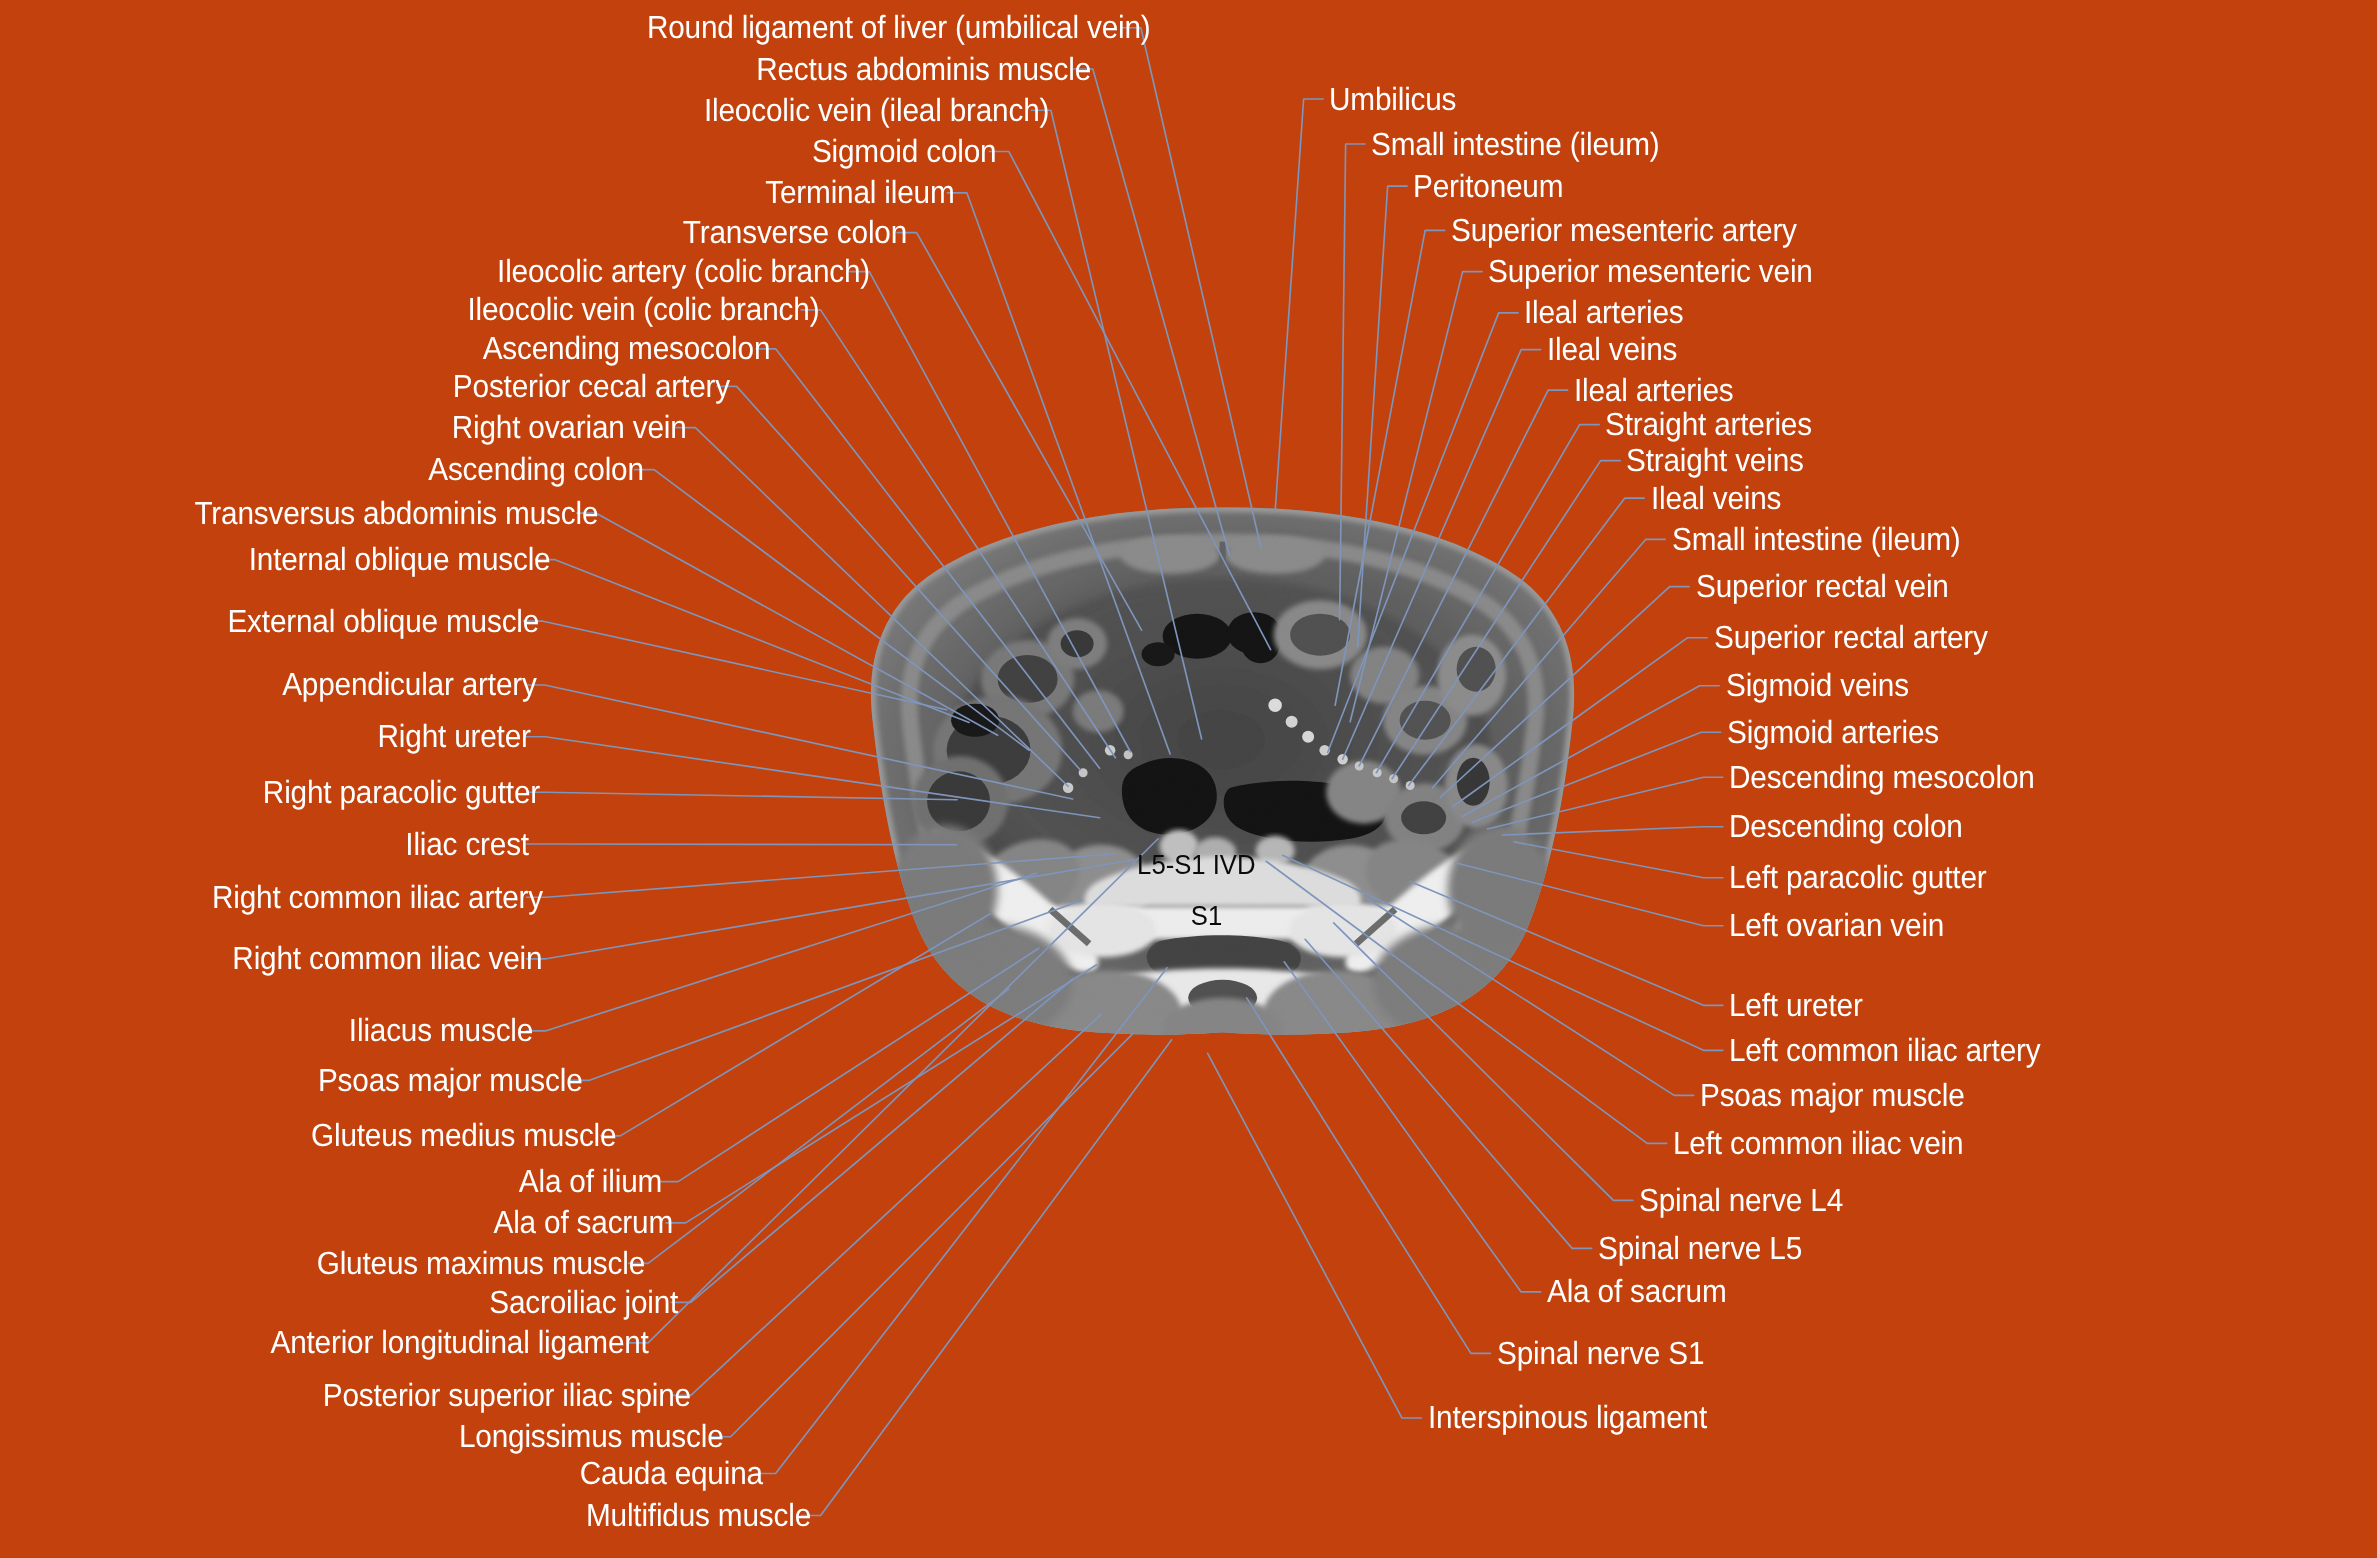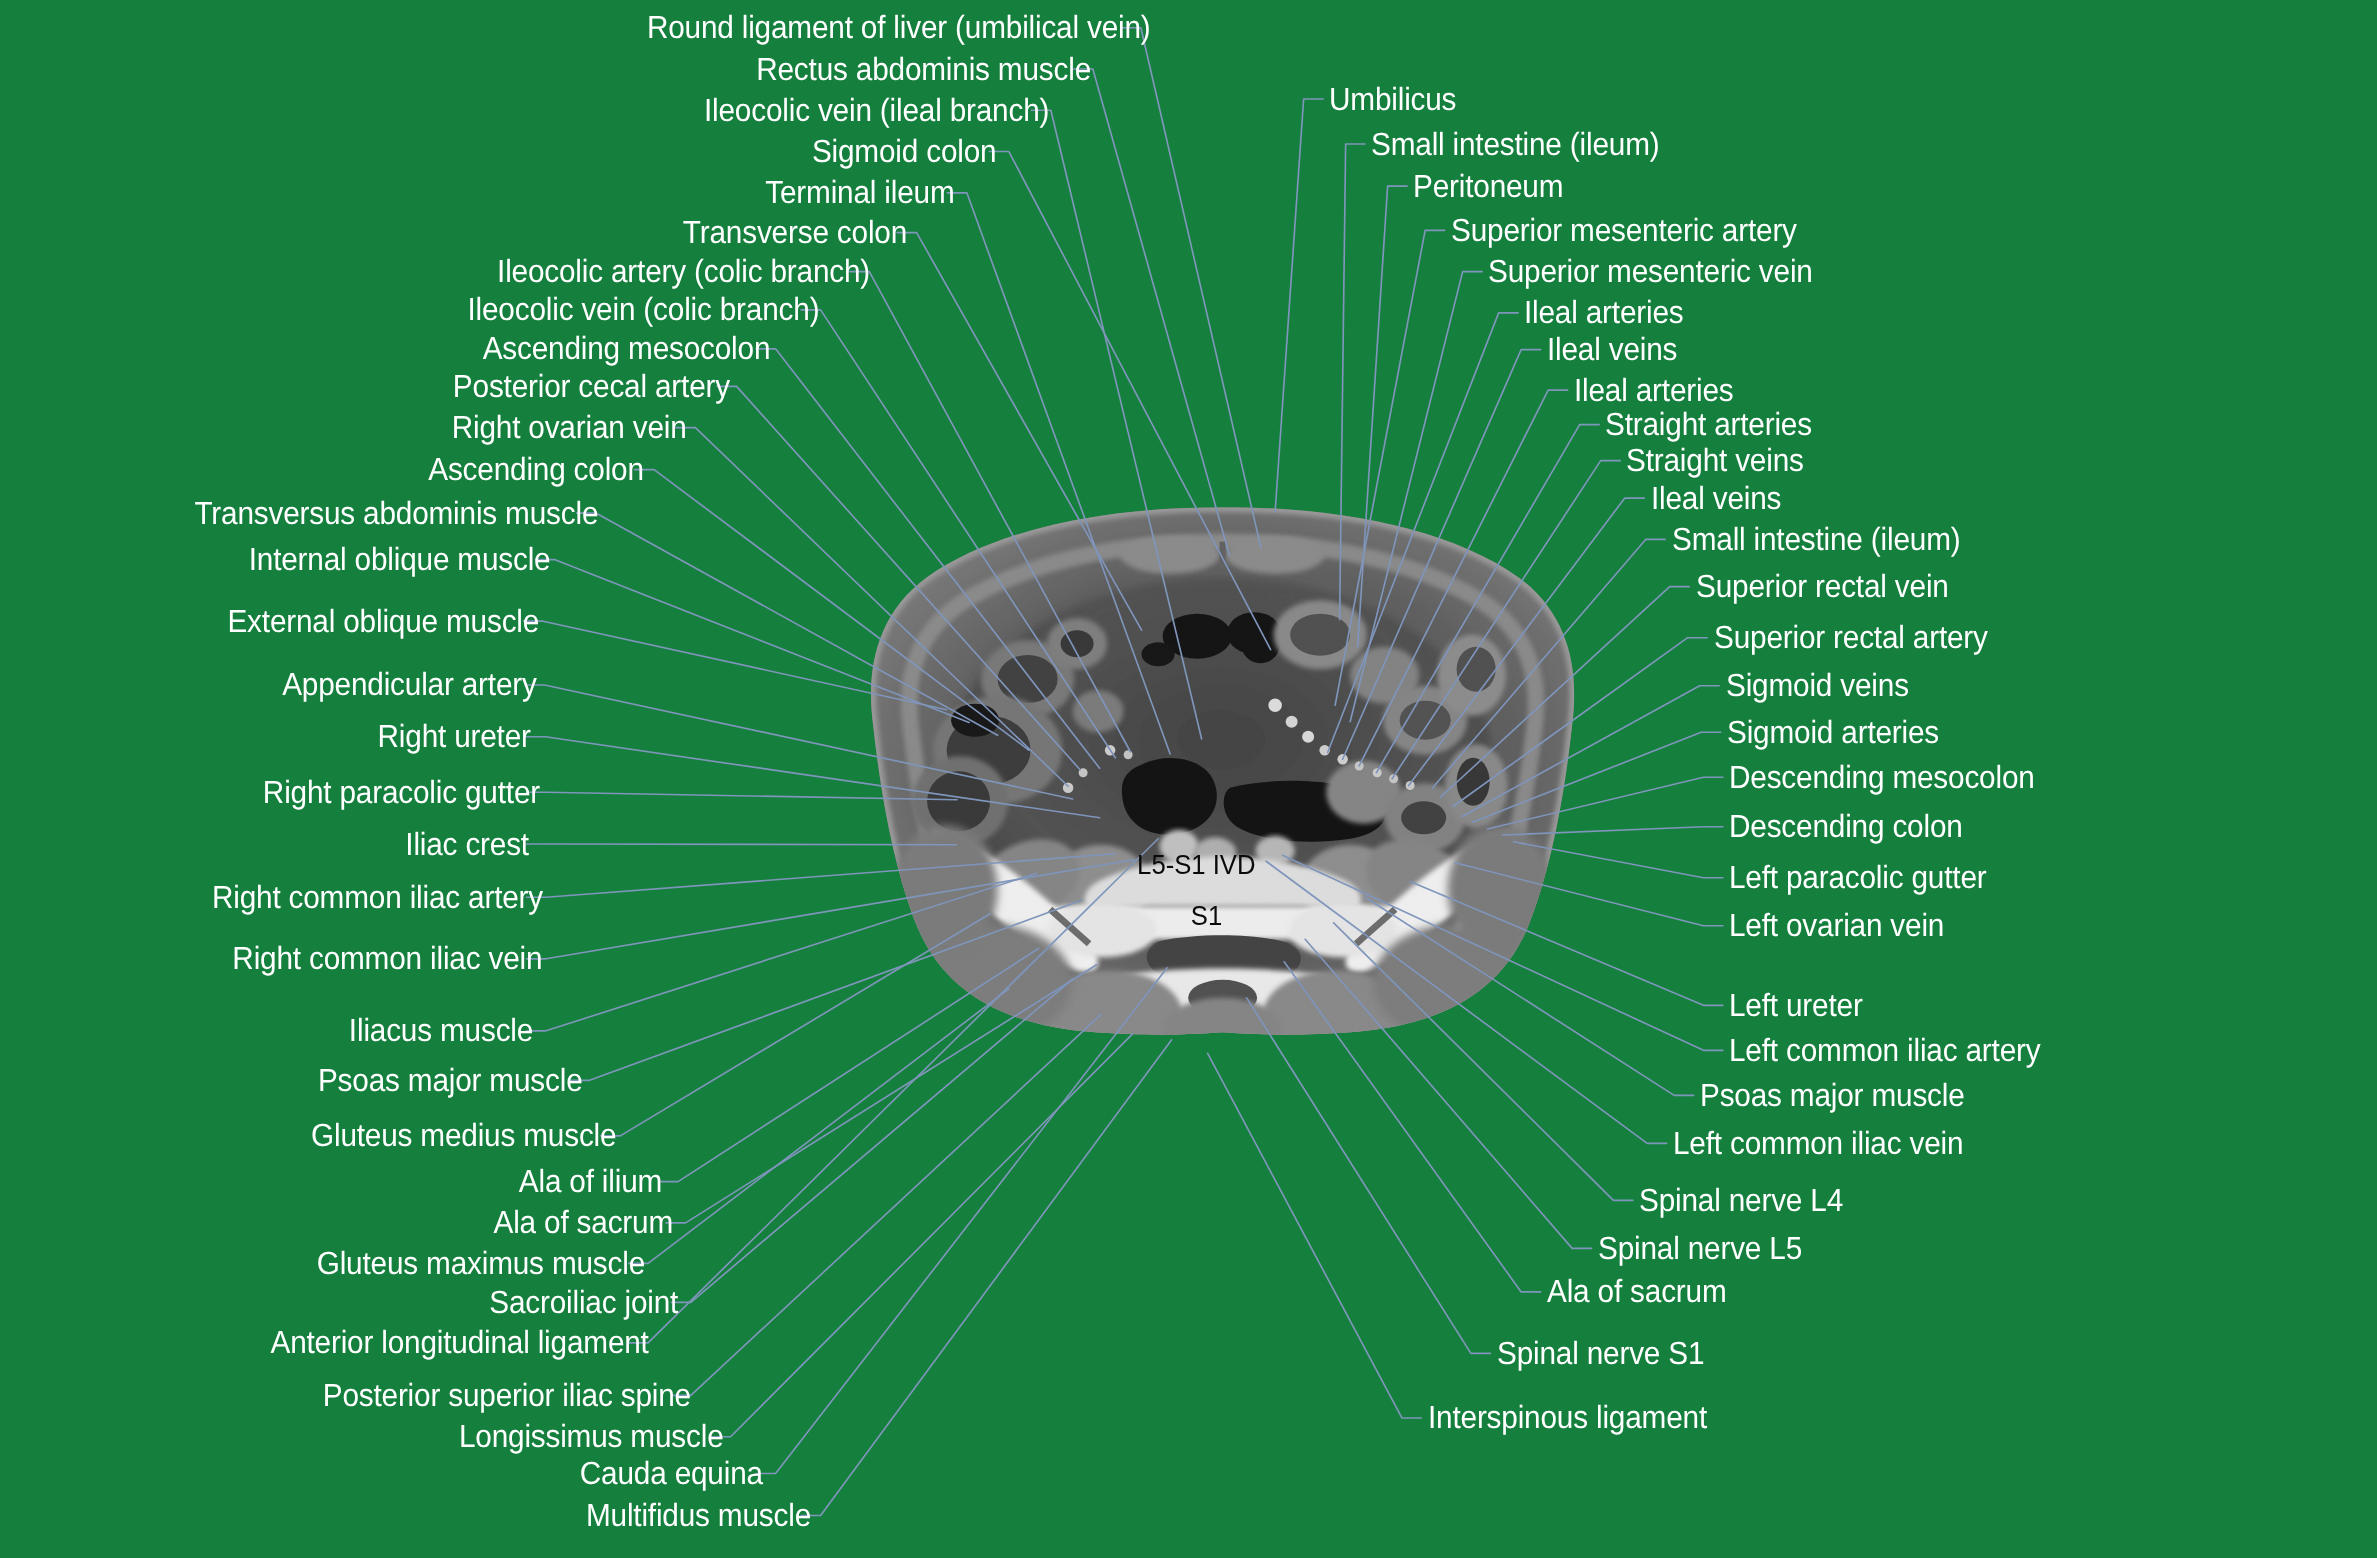--- a/index.html
+++ b/index.html
@@ -1,21 +1,21 @@
 <!DOCTYPE html>
 <html style="font-size:12px"><head>
 <meta charset="utf-8">
 <title>Axial CT Abdomen L5-S1 Annotated</title>
 <style>
   html,body{margin:0;padding:0;background:#000;}
   body{
     font-family:"Liberation Sans","DejaVu Sans",sans-serif;
     width:2377px;height:1559px;overflow:hidden;position:relative;
   }
-  #stage{position:absolute;left:0;top:0;width:2377px;height:1559px;background:#15803d;}
+  #stage{position:absolute;left:0;top:0;width:2377px;height:1559px;background:#c2410c;}
   #leaders{position:absolute;left:0;top:0;width:2377px;height:1559px;pointer-events:none;}
   #ct{position:absolute;left:0;top:0;width:2377px;height:1559px;}
   .lbl{
     position:absolute;
     color:#ffffff;
     font-size:32px;
     line-height:1;
     white-space:nowrap;
     letter-spacing:-0.2px;
     transform:scaleX(0.93);

